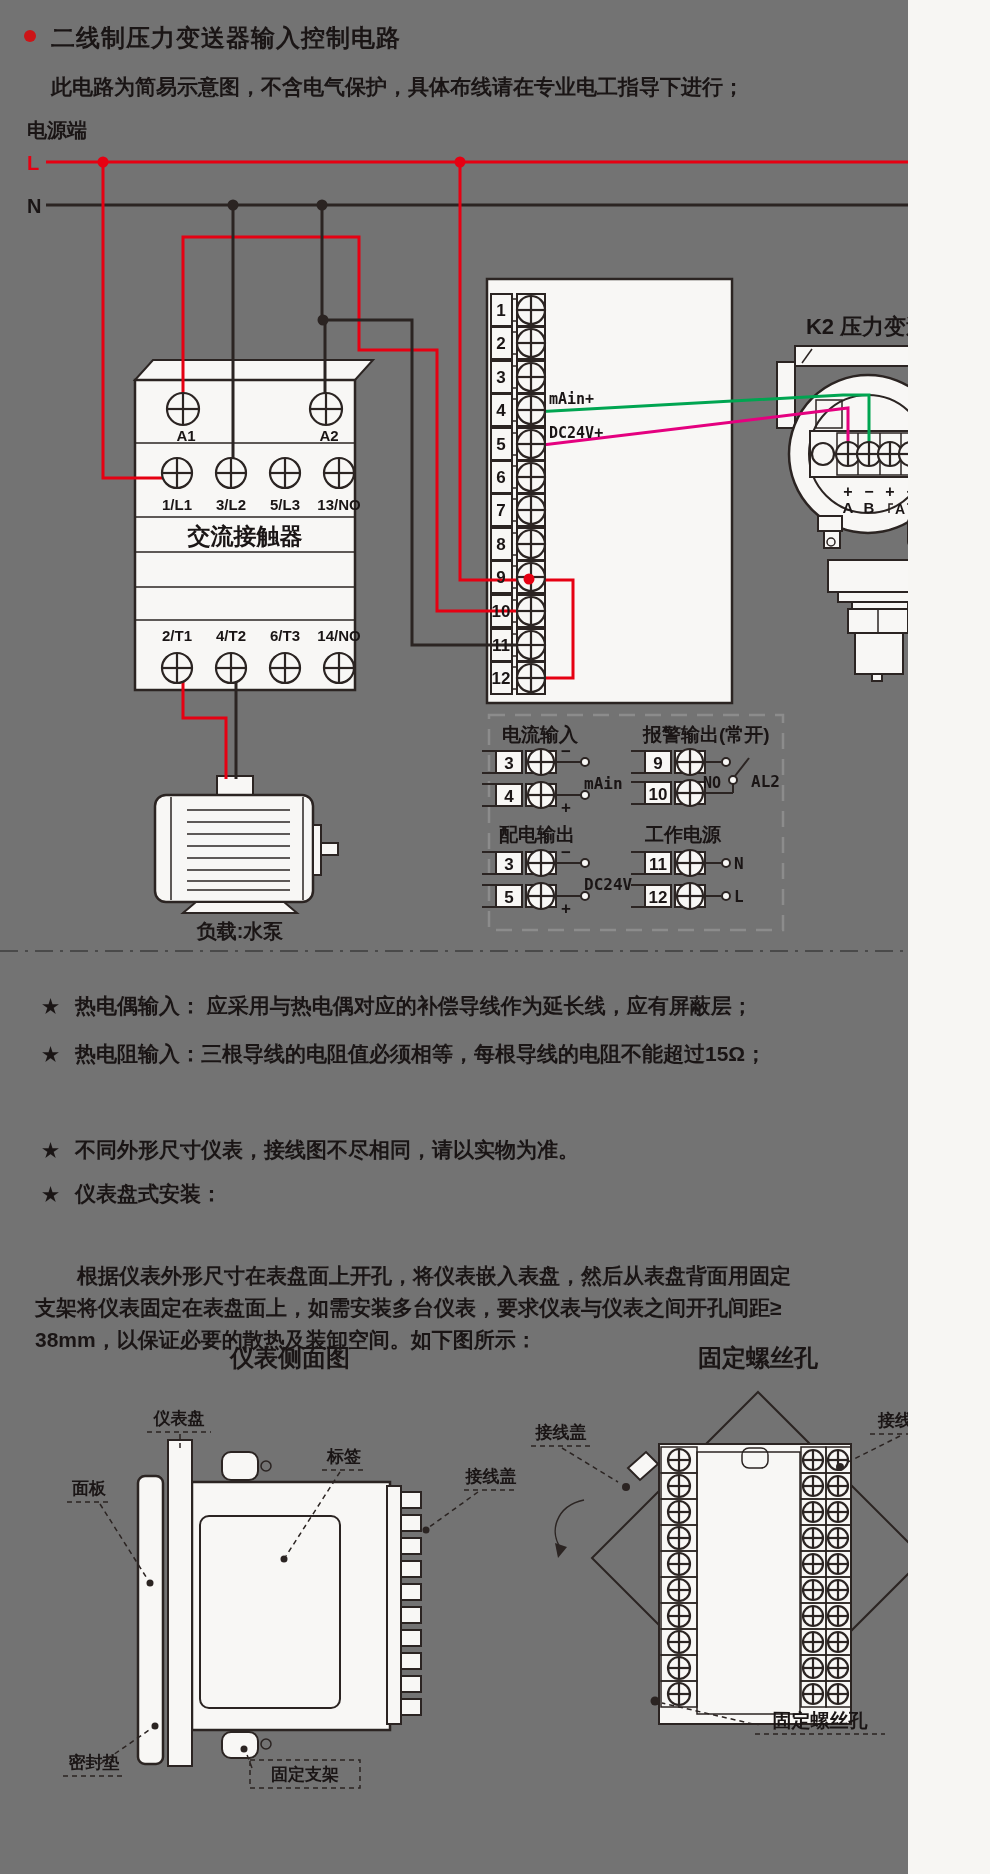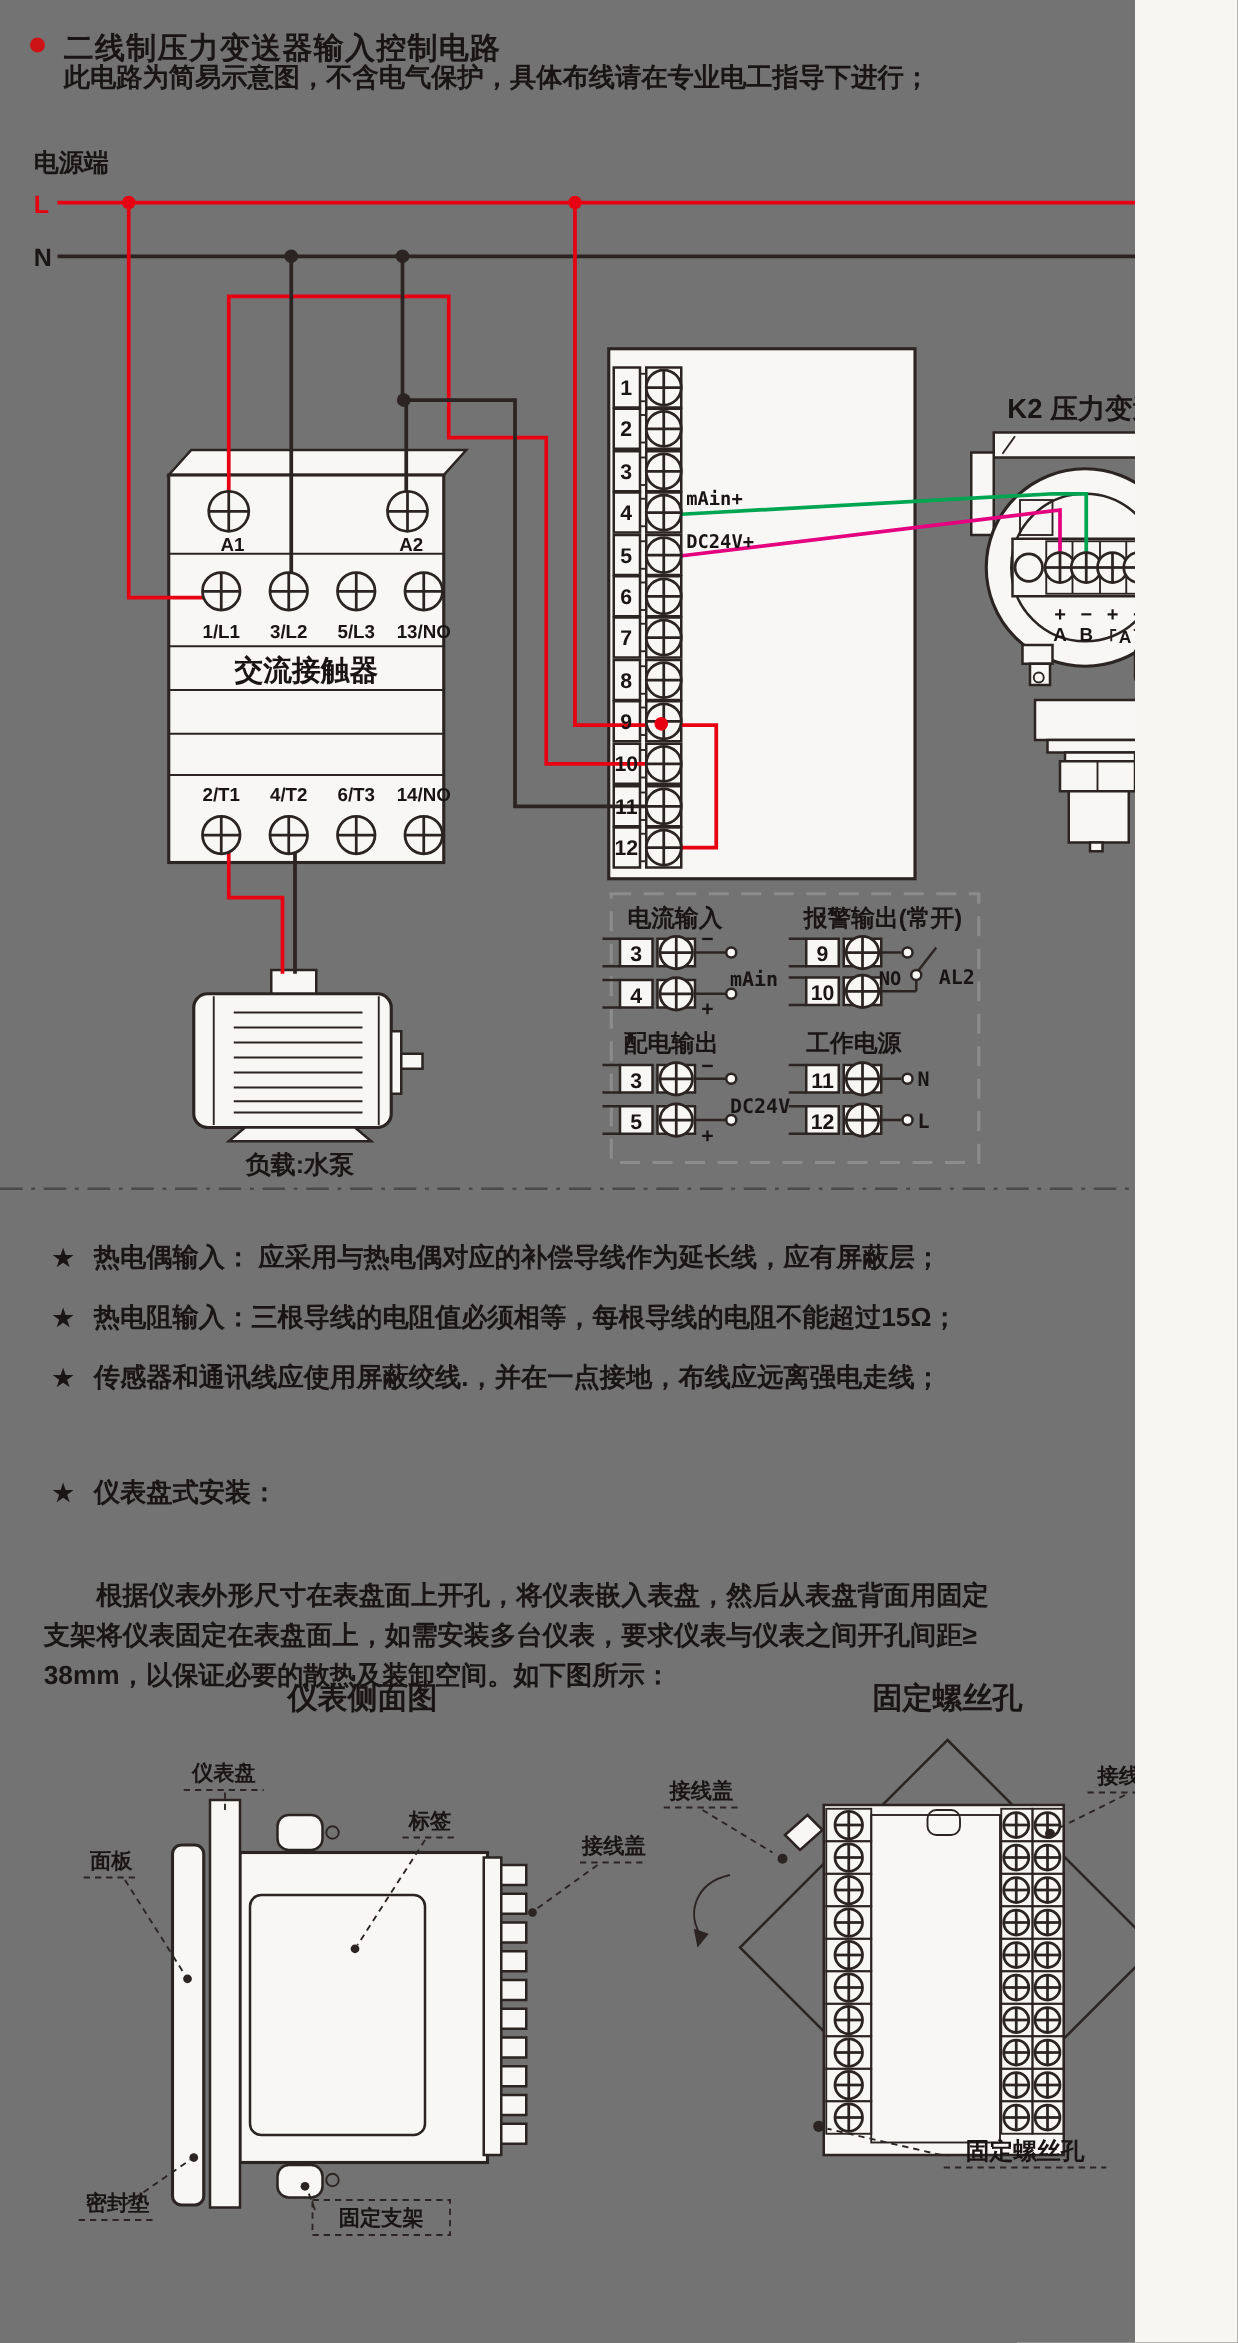--- a/index.html
+++ b/index.html
@@ -1,21 +1,21 @@
 <!DOCTYPE html>
 <html><head>
 <meta charset="utf-8">
 <style>
   html,body{margin:0;padding:0;}
   body{background:#f7f6f3;font-family:"Liberation Sans",sans-serif;color:#1a1515;}
   .page{position:relative;width:908px;height:1874px;background:#737373;overflow:hidden;}
   .abs{position:absolute;}
   .bullet{position:absolute;left:24px;top:30px;width:12px;height:12px;border-radius:50%;background:#cc1417;}
   .title{position:absolute;left:51px;top:22px;font-size:24px;font-weight:bold;letter-spacing:1px;}
-  .subtitle{position:absolute;left:51px;top:48px;font-size:21px;font-weight:bold;}
+  .subtitle{position:absolute;left:51px;top:73px;font-size:21px;font-weight:bold;}
   .note{position:absolute;left:42px;font-size:21px;font-weight:bold;white-space:nowrap;}
   .note .star{display:inline-block;width:33px;font-size:19px;}
   .pline{position:absolute;font-size:21px;font-weight:bold;white-space:nowrap;margin-top:48px;}
   .sec-title{position:absolute;top:1342px;font-size:24px;font-weight:bold;text-align:center;font-family:"Liberation Serif",serif;}
   .footer{position:absolute;left:30px;top:1812px;width:950px;font-size:21px;font-weight:bold;white-space:nowrap;}
   
   .bx{stroke:#2b2422;stroke-width:2.5;fill:#f8f7f5;}
   .bx2{stroke:#2b2422;stroke-width:2;fill:#f8f7f5;}
   .nofill{fill:none;}
   .thin{stroke:#2b2422;stroke-width:1.5;fill:none;}
@@ -385,21 +385,21 @@
       <text x="658" y="903" text-anchor="middle" class="f17 b">12</text>
       <text x="734" y="869" class="f16 b mono">N</text>
       <text x="734" y="902" class="f16 b mono">L</text>
     </g>
 
     <line x1="0" y1="951" x2="990" y2="951" class="dashdot"></line>
   </svg>
 
   <div class="note" style="top:992px"><span class="star">★</span><span>热电偶输入： 应采用与热电偶对应的补偿导线作为延长线，应有屏蔽层；</span></div>
   <div class="note" style="top:1040px"><span class="star">★</span><span>热电阻输入：三根导线的电阻值必须相等，每根导线的电阻不能超过15Ω；</span></div>
-  <div class="note" style="top:1088px"><span class="star">★</span><span>传感器和通讯线应使用屏蔽绞线.，并在一点接地，布线应远离强电走线；</span></div>
+  <div class="note" style="top:1136px"><span class="star">★</span><span>不同外形尺寸仪表，接线图不尽相同，请以实物为准。</span></div>
   <div class="note" style="top:1180px"><span class="star">★</span><span>仪表盘式安装：</span></div>
 
   <div class="pline" style="top:1214px;left:77px">根据仪表外形尺寸在表盘面上开孔，将仪表嵌入表盘，然后从表盘背面用固定</div>
   <div class="pline" style="top:1246px;left:35px">支架将仪表固定在表盘面上，如需安装多台仪表，要求仪表与仪表之间开孔间距≥</div>
   <div class="pline" style="top:1278px;left:35px">38mm，以保证必要的散热及装卸空间。如下图所示：</div>
 
   <div class="sec-title" style="left:185px;width:210px">仪表侧面图</div>
   <div class="sec-title" style="left:650px;width:216px">固定螺丝孔</div>
 
   <svg class="abs" style="left:0;top:1388px" width="990" height="412" viewBox="0 1388 990 412">

